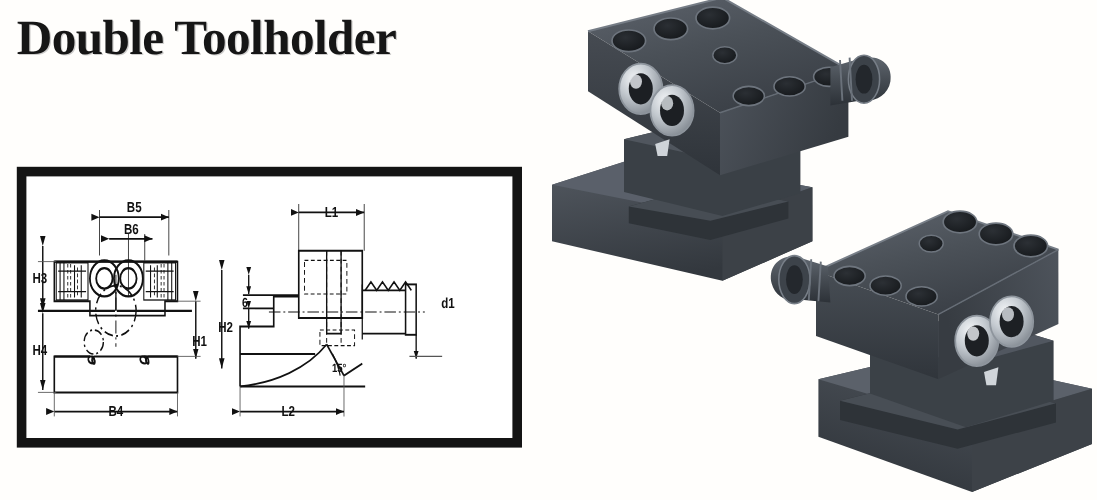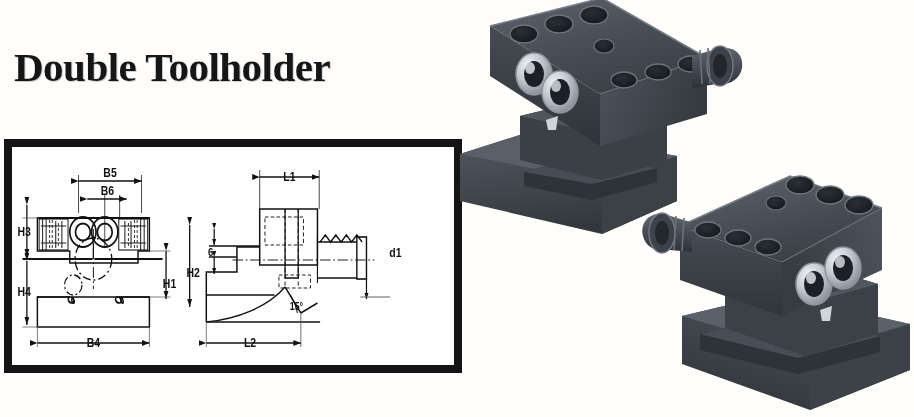--- a/index.html
+++ b/index.html
@@ -9,31 +9,31 @@
   
   #title-block{position:absolute;left:14px;top:8px;width:470px;}
   #page-title{font-family:"Liberation Serif",serif;font-weight:bold;
       font-size:41px;line-height:46px;color:#161616;letter-spacing:-0.5px;
       text-shadow:1px 1px 0 rgba(120,120,120,.35);}
   #page-subtitle{font-family:"Liberation Serif",serif;font-weight:bold;
       font-size:17.5px;line-height:22px;color:#161616;margin-top:11px;
       letter-spacing:-0.1px;}
 
   
-  #drawing-frame{position:absolute;left:4px;top:139px;width:458px;height:234px;
+  #drawing-frame{position:absolute;left:14px;top:139px;width:421px;height:234px;
       border:8px solid #141414;background:#ffffff;box-sizing:border-box;}
   #drawing-canvas{position:absolute;left:0;top:0;width:100%;height:100%;}
 
   
   .photo{position:absolute;}
   #photo-upper{left:452px;top:-4px;width:300px;height:250px;}
   #photo-lower{left:630px;top:158px;width:290px;height:262px;}
 
   
-  .nosel{user-select:none;margin-top:36px;}
+  .nosel{user-select:none;}
 </style>
 </head>
 <body>
 
 <div id="title-block">
   <div id="page-title" class="nosel">Double Toolholder</div>
 </div>
 
 <div id="drawing-frame">
   <svg id="drawing-canvas" viewBox="0 0 505 218" preserveAspectRatio="none">

